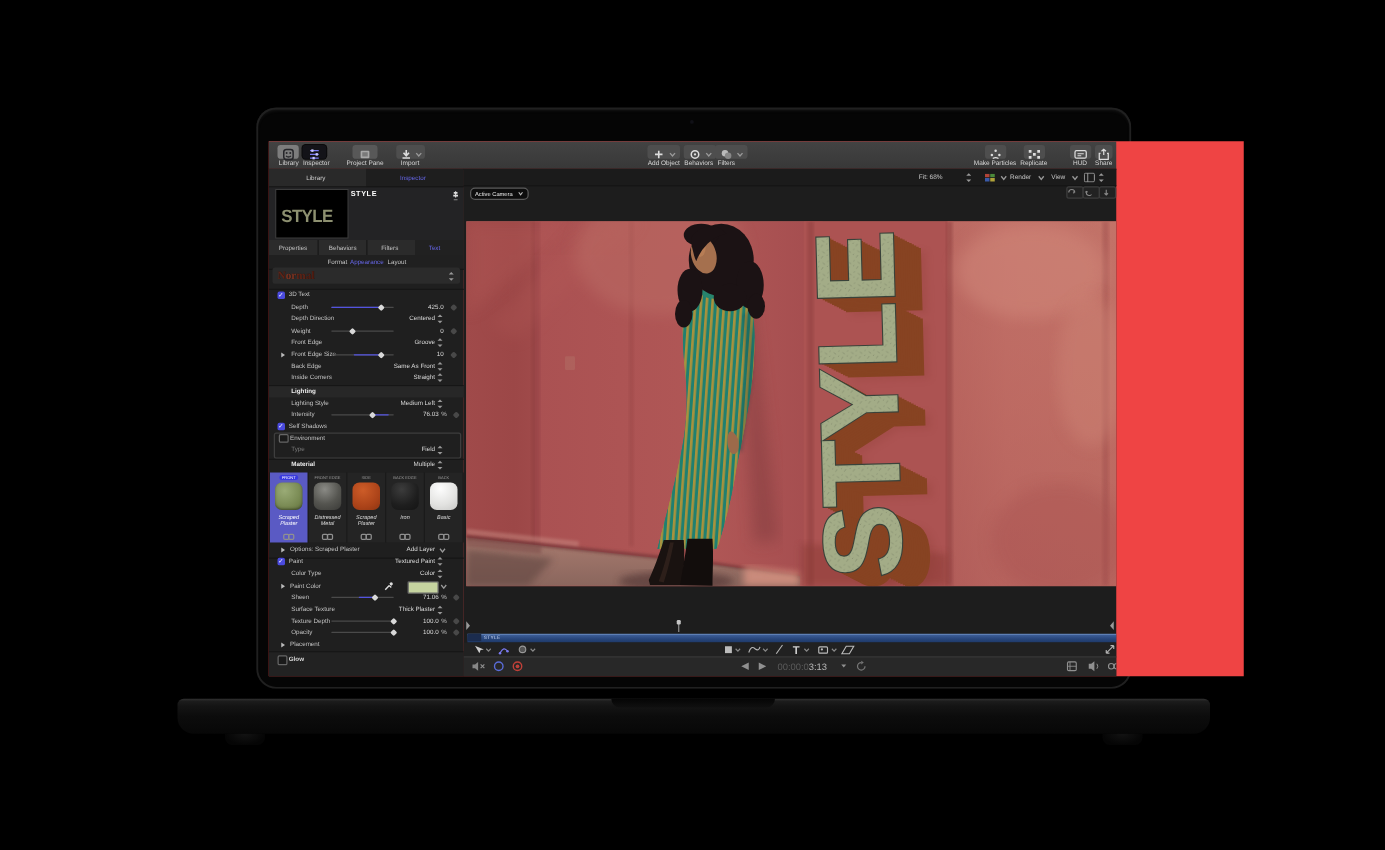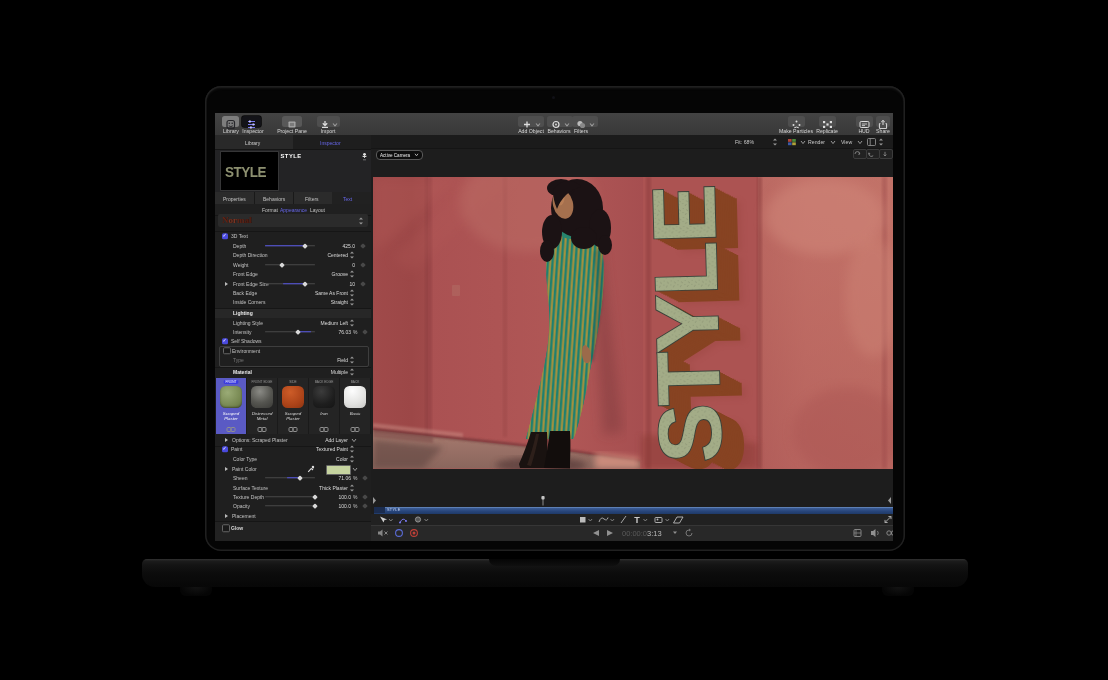--- a/index.html
+++ b/index.html
@@ -5,21 +5,21 @@
 html,body{margin:0;padding:0;background:#000;}
 body{width:1108px;height:680px;position:relative;overflow:hidden;font-family:"Liberation Sans",sans-serif;}
 .abs{position:absolute;}
 
 #shell{left:205px;top:86px;width:700px;height:465px;border-radius:16px;background:#050505;box-shadow:inset 0 0 0 1.5px #202020, inset 0 2px 3px rgba(80,80,80,.3);}
 #cam{left:552px;top:96px;width:3px;height:3px;border-radius:50%;background:#101016;}
 #base{left:142px;top:559px;width:826px;height:28px;background:linear-gradient(180deg,#323232 0,#1c1c1c 2px,#141414 6px,#0c0c0c 14px,#070707 100%);border-radius:5px 5px 13px 13px;}
 #notch{left:489px;top:559px;width:131px;height:7px;background:linear-gradient(180deg,#050505,#101010);border-radius:0 0 8px 8px;}
 .foot{top:587px;width:32px;height:9px;background:radial-gradient(ellipse at 50% 0%,#131313,#050505 70%);border-radius:0 0 6px 6px;}
 
-#ui{left:215px;top:113px;width:678px;height:428px;background:#ef4444;overflow:hidden;}
+#ui{left:215px;top:113px;width:780px;height:428px;background:#ef4444;overflow:hidden;}
 #toolbar{left:0;top:0;width:678px;height:22px;background:linear-gradient(180deg,#434343,#383838);border-bottom:1px solid #222;}
 .tbtn{position:absolute;top:3px;height:11px;border-radius:2.5px;background:#4e4e4e;}
 .tlab{position:absolute;top:15px;font-size:5.2px;color:#d6d6d6;white-space:nowrap;transform:translateX(-50%);}
 
 #panel{left:0;top:22px;width:156px;height:406px;background:#1f1f1f;}
 .row-label{position:absolute;font-size:5px;color:#c2c2c2;white-space:nowrap;transform:translateY(-50%);}
 .row-val{position:absolute;font-size:5px;color:#dcdcdc;white-space:nowrap;transform:translate(-100%,-50%);}
 .hdr{color:#ececec;font-weight:bold;}
 .dim{color:#787878;}
 .blue{color:#6666e8;}

